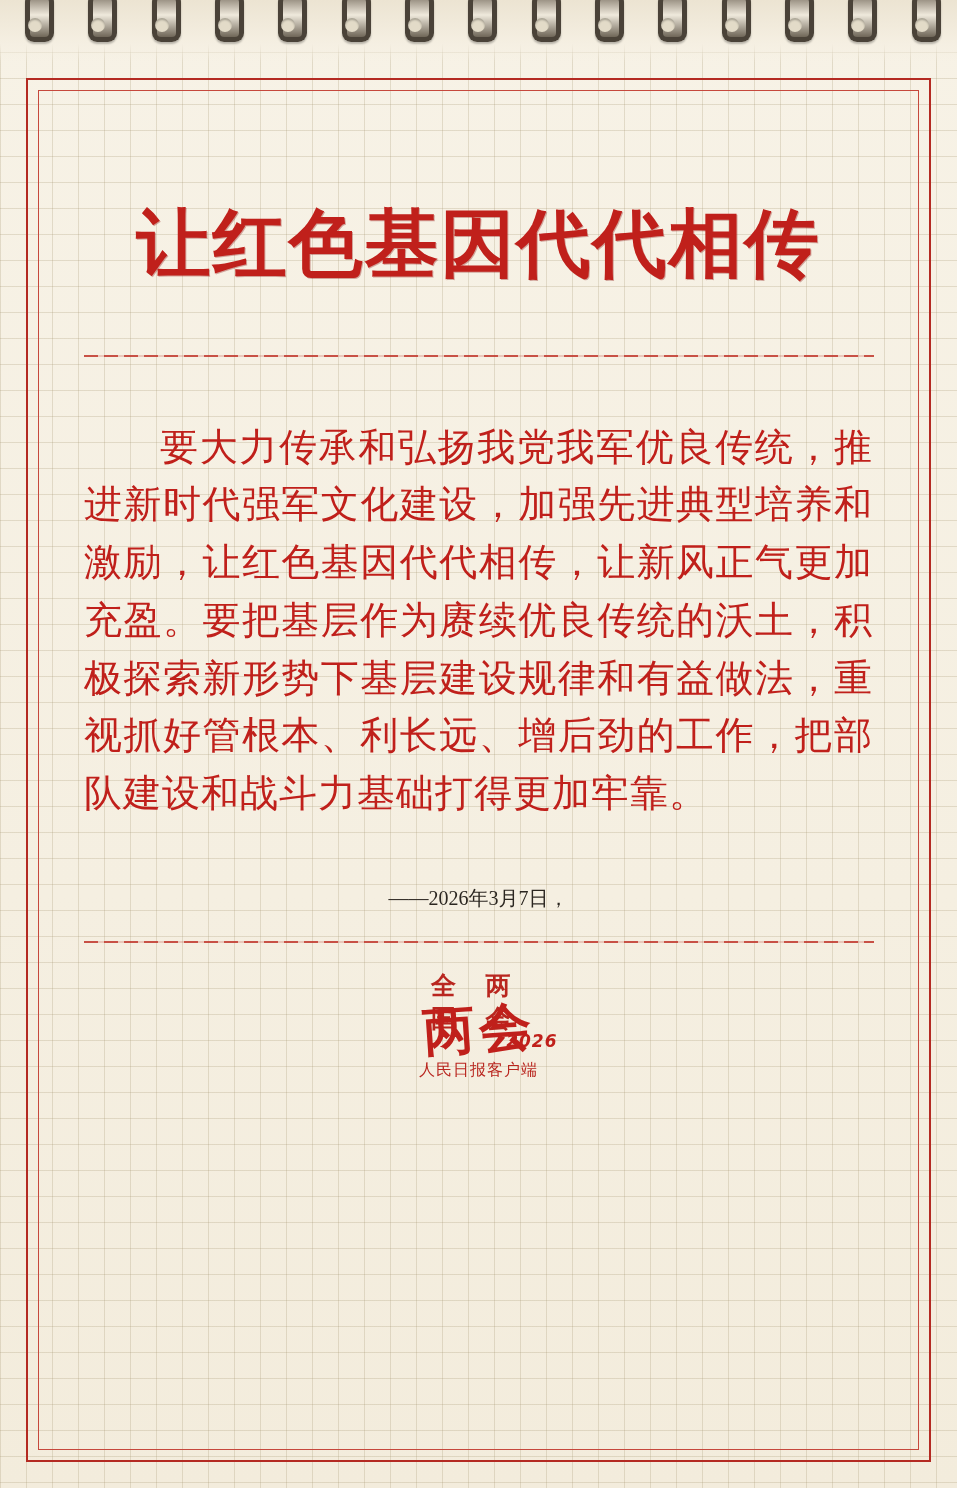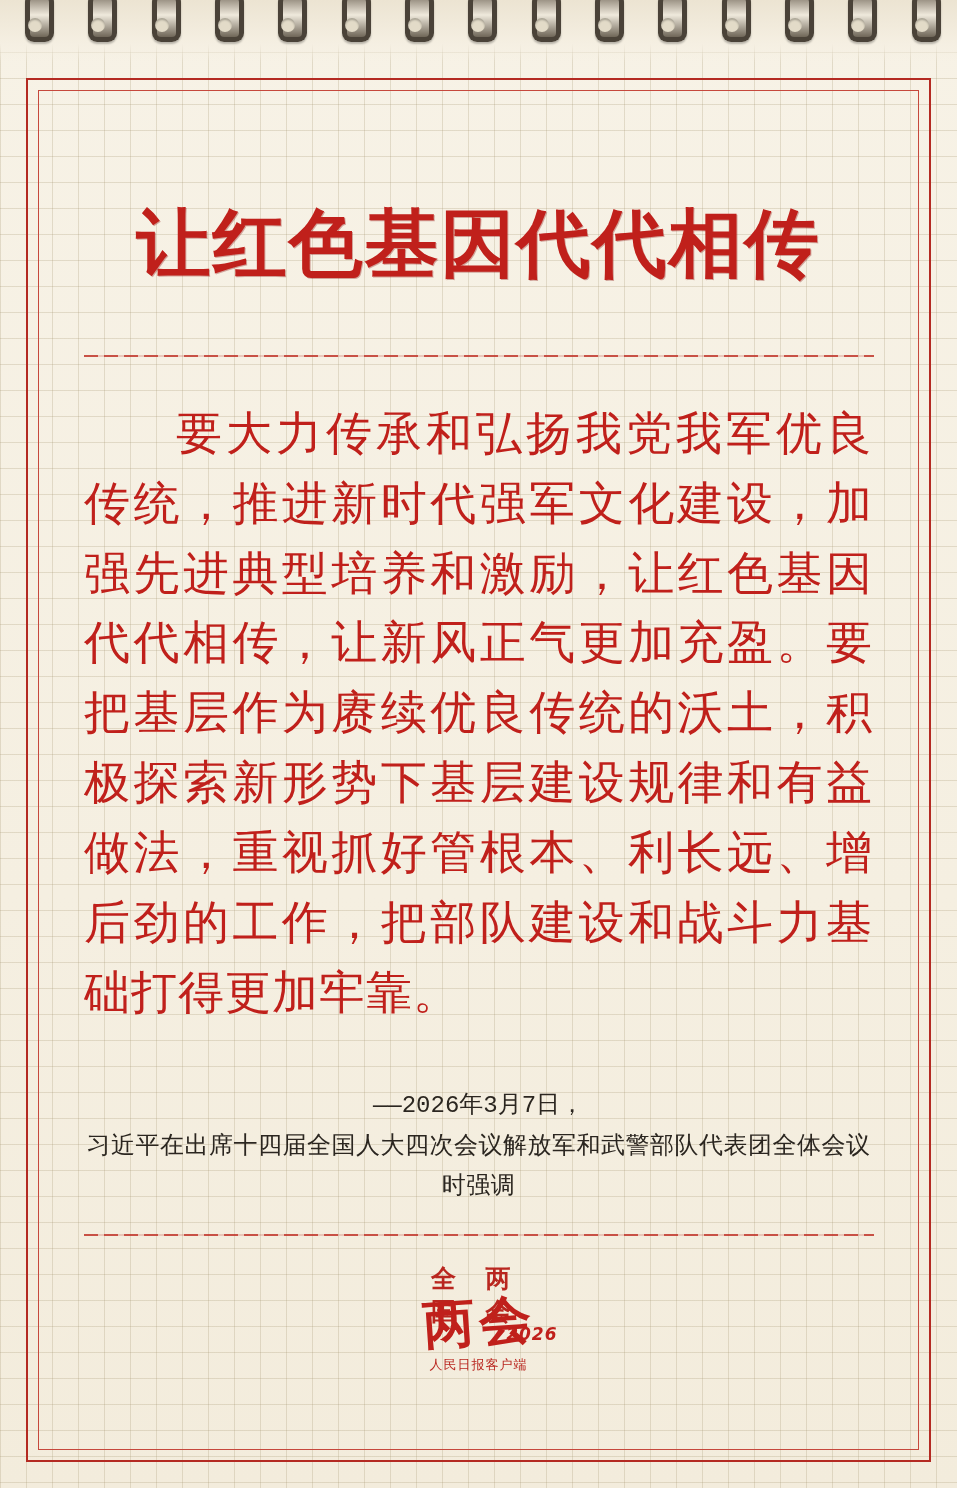--- a/index.html
+++ b/index.html
@@ -112,37 +112,37 @@
   .divider {
     margin: 64px auto 0 auto;
     width: 790px;
     height: 2px;
     background: repeating-linear-gradient(to right, #c0352a 0 14px, rgba(192,53,42,0.25) 14px 20px);
     opacity: 0.85;
   }
   .divider.bottom { margin-top: 26px; }
 
   .quote {
-    margin-top: 42px;
+    margin-top: 62px;
     color: #c0201b;
     font-family: "DejaVu Serif", "Liberation Serif", serif;
-    font-size: 46px;
+    font-size: 38px;
     line-height: 1.52;
     text-align: justify;
     text-indent: 2em;
     letter-spacing: 1px;
   }
 
   .attribution {
     margin-top: 58px;
     text-align: center;
     color: #2b2620;
-    font-size: 24px;
+    font-size: 20px;
     line-height: 1.7;
-    font-family: Liberation Mono, monospace;
+    font-family: Liberation Serif, serif;
   }
   .attribution .date { display: block; }
   .attribution .detail { display: block; letter-spacing: 0.5px; }
 
   
   .logo-wrap {
     margin-top: 26px;
     display: flex;
     flex-direction: column;
     align-items: center;
@@ -184,21 +184,21 @@
     font-weight: bold;
     font-size: 17px;
     font-style: italic;
     letter-spacing: 1px;
   }
   .logo .source {
     position: absolute;
     bottom: 0; left: 50%;
     transform: translateX(-50%);
     color: #b9261f;
-    font-size: 13px;
+    font-size: 16px;
     letter-spacing: 1px;
     white-space: nowrap;
     margin-top: 39px;
   }
 
   .spacer { flex: 1 1 auto; }
 </style>
 </head>
 <body>
 
@@ -275,21 +275,20 @@
     <div class="headline">
       <span class="line">让红色基因代代相传</span>
     </div>
 
     <div class="divider"></div>
 
     <div class="quote">要大力传承和弘扬我党我军优良传统，推进新时代强军文化建设，加强先进典型培养和激励，让红色基因代代相传，让新风正气更加充盈。要把基层作为赓续优良传统的沃土，积极探索新形势下基层建设规律和有益做法，重视抓好管根本、利长远、增后劲的工作，把部队建设和战斗力基础打得更加牢靠。</div>
 
     <div class="attribution">
       <span class="date">——2026年3月7日，</span>
-      <span class="detail">习近平在出席十四届全国人大四次会议解放军和武警部队代表团全体会议时强调</span>
     </div>
 
     <div class="divider bottom"></div>
 
     <div class="logo-wrap">
       <div class="logo">
         <div class="top-row">
           <span>全国</span>
           <span>两会</span>
         </div>

